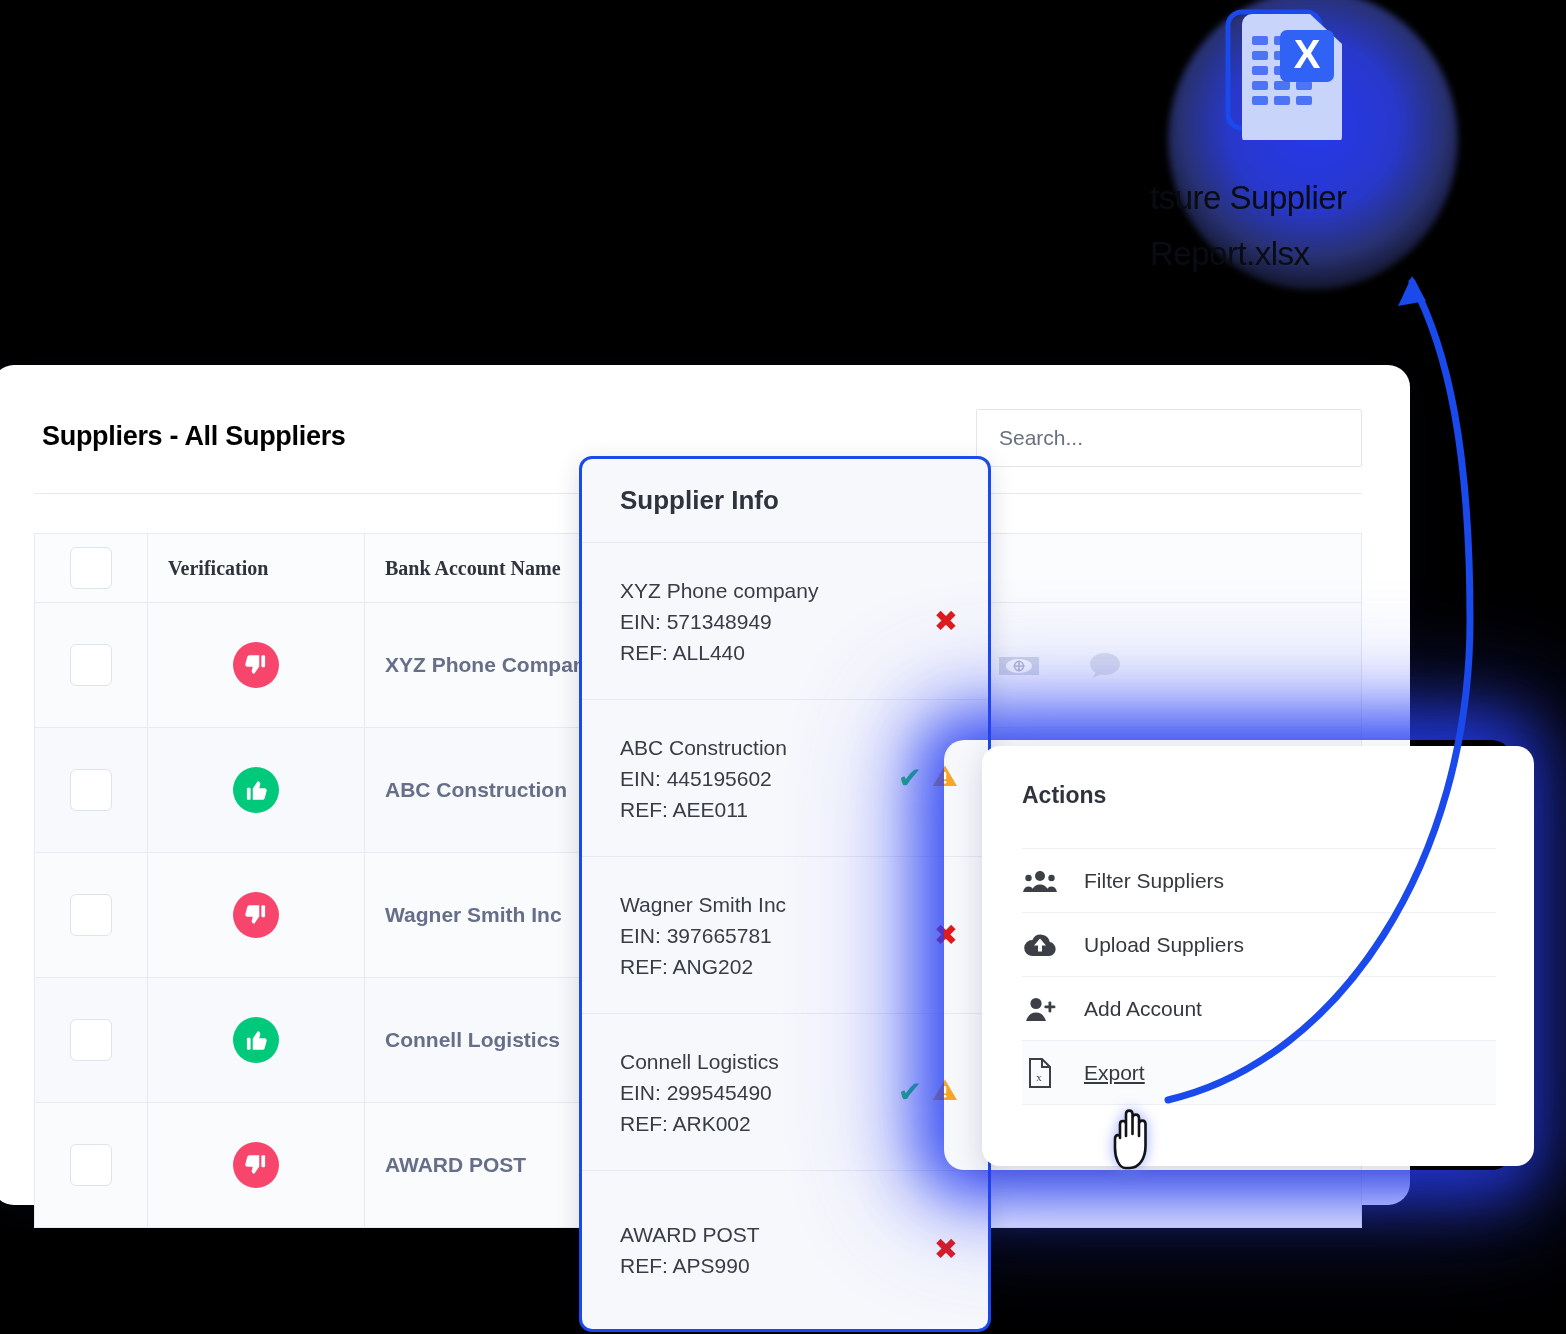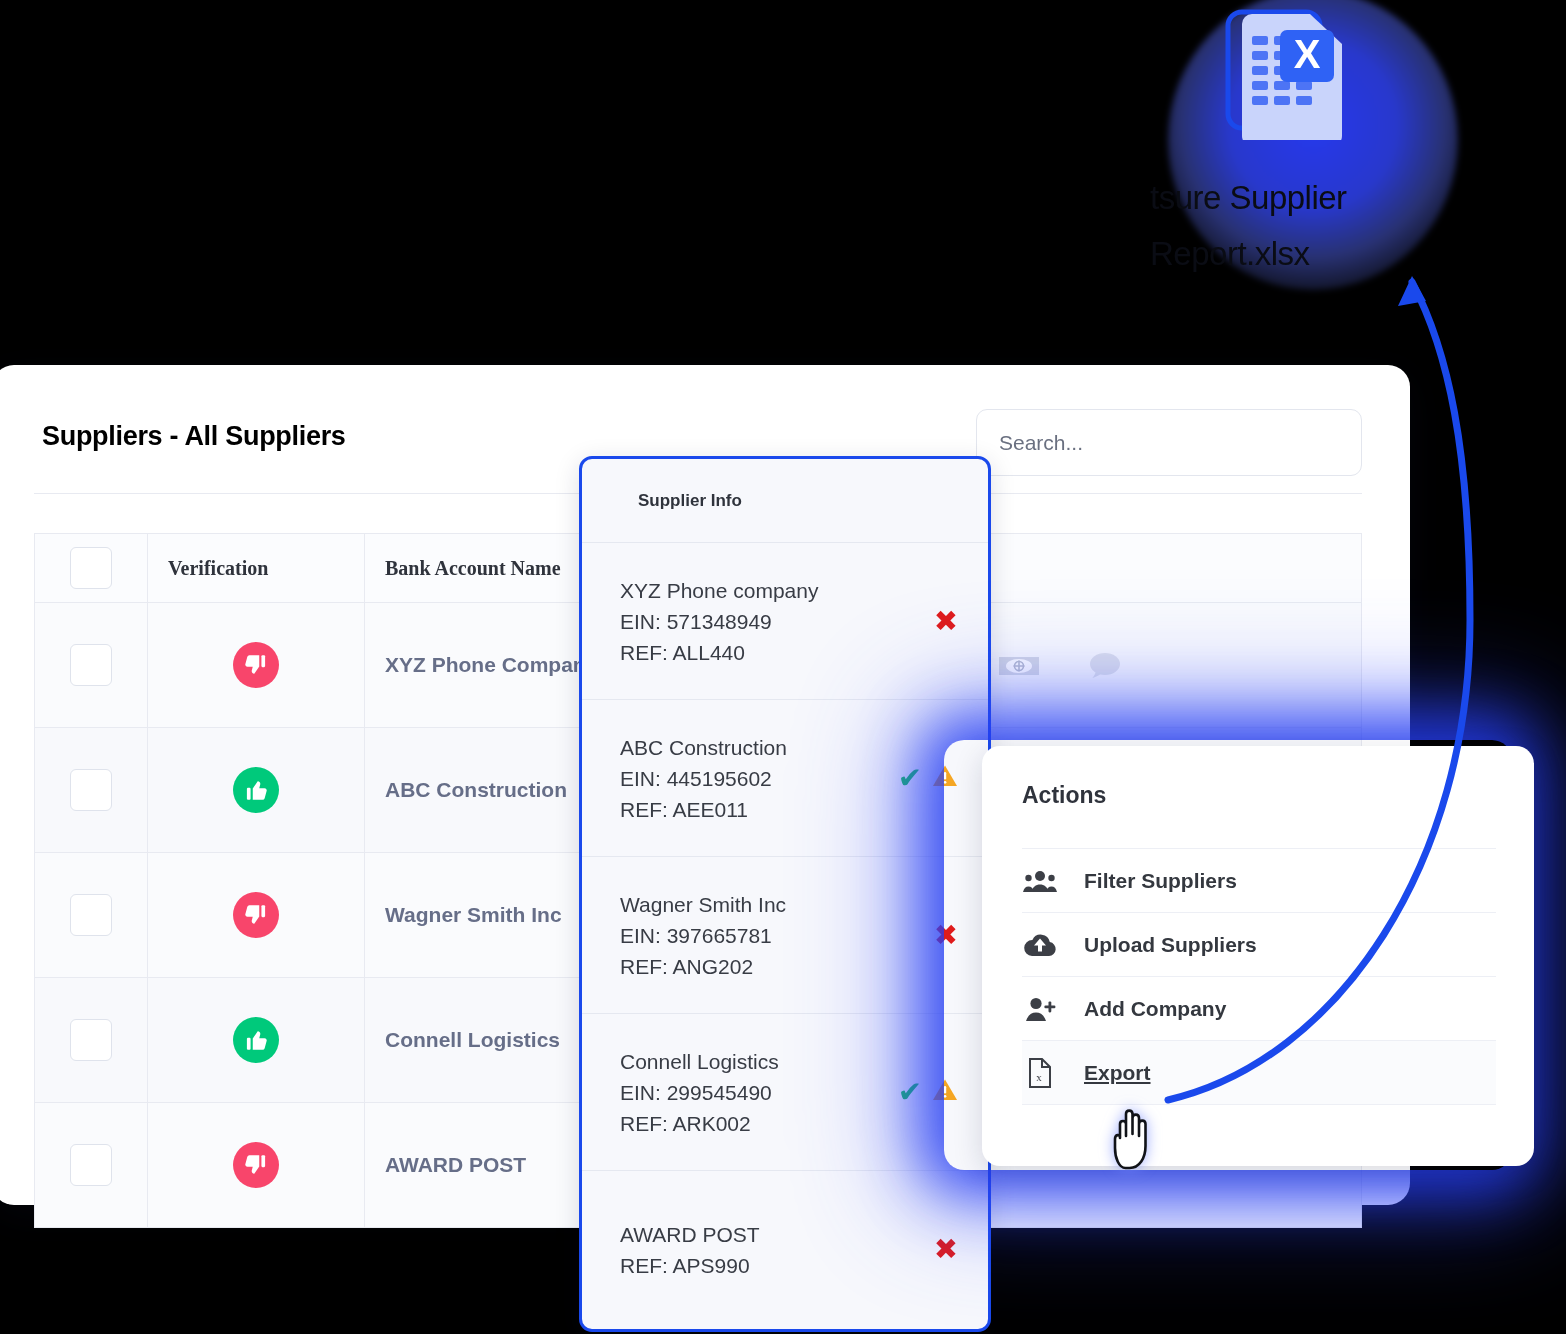--- a/index.html
+++ b/index.html
@@ -11,22 +11,22 @@
     position:absolute; left:-8px; top:365px; width:1418px; height:840px;
     background:#ffffff; border-radius:22px;
     box-shadow:0 10px 40px rgba(20,25,60,.18);
   }
   .main-card-title{
     position:absolute; left:50px; top:56px;
     font-size:27px; font-weight:bold; color:#000000; letter-spacing:-.3px;
     white-space:nowrap;
   }
   .search-box{
-    position:absolute; left:984px; top:44px; width:386px; height:67px;
-    border:1px solid #e3e6ee; border-radius:11px; background:#fff;
+    position:absolute; left:984px; top:44px; width:386px; height:58px;
+    border:1px solid #e3e6ee; border-radius:2px; background:#fff;
     box-sizing:border-box;
   }
   .search-input{
     width:100%;height:100%;border:0;outline:0;background:transparent;
     padding:0 22px; box-sizing:border-box;
     font-family:"Liberation Sans",sans-serif; font-size:21px; color:#5b6172;
   }
   .search-input::placeholder{color:#6a7080;}
   .divider-top{
     position:absolute; left:42px; top:128px; width:1328px; height:1px;
@@ -64,23 +64,23 @@
   .row-icons{display:flex;align-items:center;gap:42px;padding-left:12px;}
   .row-icons svg{display:block;}
 
   
   .si-panel{
     position:absolute; left:579px; top:456px; width:406px; height:870px;
     background:#f7f8fc; border:3px solid #1a49ec; border-radius:13px;
     overflow:hidden; box-shadow:0 6px 26px rgba(20,25,60,.14);
   }
   .si-head{
-    height:84px; display:flex; align-items:center; padding-left:56px;
+    height:84px; display:flex; align-items:center; padding-left:38px;
     border-bottom:1px solid #e5e8f0; box-sizing:border-box;
-    font-size:17px;font-weight:bold;color:#2f333c;
+    font-size:26px;font-weight:bold;color:#2f333c;
   }
   .si-row{
     height:157px; border-bottom:1px solid #e5e8f0; box-sizing:border-box;
     display:flex; align-items:center; padding:0 30px 0 38px;
   }
   .si-row:last-child{border-bottom:0;}
   .si-text{flex:1;font-size:21px;color:#383c45;line-height:31px;white-space:nowrap;}
   .si-marks{display:flex;align-items:center;gap:10px;margin-left:6px;}
   .mk-x{color:#e01b1b;font-size:29px;font-weight:bold;line-height:1;}
   .mk-check{color:#16c55a;font-size:29px;font-weight:bold;line-height:1;}
@@ -104,21 +104,21 @@
     font-size:23px;font-weight:bold;color:#2f333c;
   }
   .act-list{position:absolute;left:40px;top:102px;width:474px;}
   .act-item{
     height:63px;display:flex;align-items:center;gap:26px;
     border-top:1px solid #edeff5;
   }
   .act-item.selected{background:#fafbfd;}
   .act-item:last-child{border-bottom:1px solid #edeff5;}
   .act-icn{width:36px;display:flex;justify-content:center;align-items:center;}
-  .act-lbl{font-size:21px;font-weight:bold;color:#34383f;}
+  .act-lbl{font-size:21px;font-weight:normal;color:#34383f;}
   .act-lbl.u{text-decoration:underline;}
 
   
   .cursor{position:absolute;left:1107px;top:1100px;width:60px;height:72px;
           filter:drop-shadow(0 0 7px rgba(120,140,255,.7));}
 
   
   .xl-glow{
     position:absolute;left:1168px;top:-10px;width:290px;height:300px;
     border-radius:50%;
@@ -420,21 +420,21 @@
 
     <div class="act-item">
       <span class="act-icn">
         <svg width="34" height="26" viewBox="0 0 34 26" fill="#3c3f46">
           <circle cx="13" cy="7.5" r="5.6"></circle>
             <path d="M3 25c1.8-5.6 5.4-8.4 10-8.4s8.2 2.8 10 8.4z"></path>
           <rect x="25.5" y="5.4" width="2.8" height="11" rx="1.1"></rect>
             <rect x="21.4" y="9.5" width="11" height="2.8" rx="1.1"></rect>
         </svg>
       </span>
-      <span class="act-lbl">Add Company</span>
+      <span class="act-lbl">Add Account</span>
     </div>
 
     <div class="act-item selected">
       <span class="act-icn">
         <svg width="30" height="32" viewBox="0 0 30 32" fill="none" stroke="#3c3f46" stroke-width="2">
           <path d="M5 2h12l8 8v20H5z"></path>
             <path d="M17 2v8h8"></path>
           <text x="14" y="24" font-family="Liberation Serif, serif" font-size="11" fill="#3c3f46" stroke="none" text-anchor="middle">x</text>
         </svg>
       </span>

